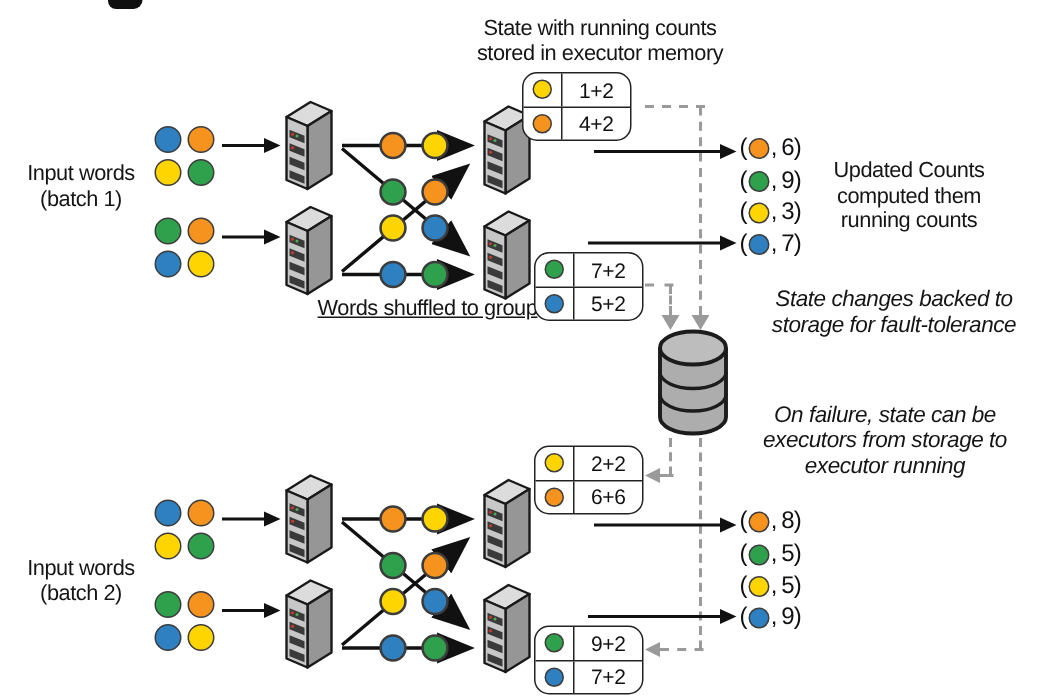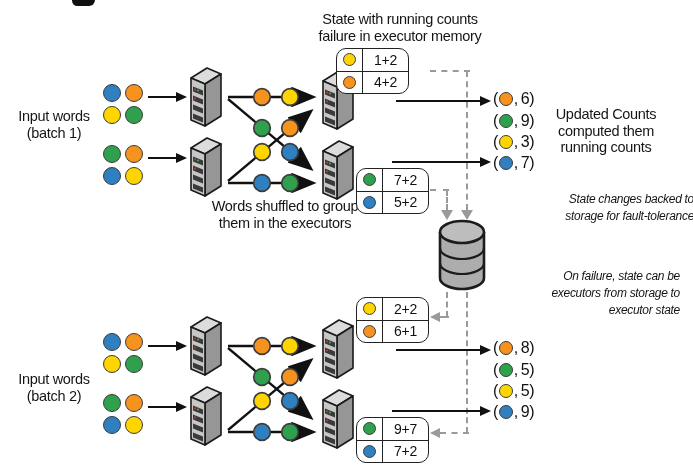--- a/index.html
+++ b/index.html
@@ -7,21 +7,21 @@
     --ink:#151515; --gray:#9a9a9a;
   }
   html,body{margin:0;padding:0;background:#fff;}
   #stage{
     position:relative; width:693px; height:466px; background:#fff; overflow:hidden;
     font-family:"Liberation Sans", sans-serif; color:var(--ink);
   }
   .abs{position:absolute;}
   .txt{font-size:14.5px; line-height:16.5px; letter-spacing:-0.3px; text-align:center; color:var(--ink); white-space:nowrap;}
   .txt div{white-space:nowrap;}
-  .italic{font-style:italic; font-size:12px; line-height:17px;text-align:right;}
+  .italic{font-style:italic; font-size:15px; line-height:17px;}
   
   .dot{display:inline-block; border-radius:50%; border:1.7px solid #3c3c3c; box-sizing:border-box; background:#ccc;}
   .d18{width:18px;height:18px;}
   .d14{width:14px;height:14px;}
   .d12{width:13px;height:13px;}
   .dot[data-color="blue"]{background:var(--c-blue);}
   .dot[data-color="orange"]{background:var(--c-orange);}
   .dot[data-color="yellow"]{background:var(--c-yellow);}
   .dot[data-color="green"]{background:var(--c-green);}
   svg circle[data-color="blue"]{fill:var(--c-blue);}
@@ -76,43 +76,42 @@
     </g>
   </defs>
 </svg>
 
 <div id="stage">
 
   <div class="abs glyph-frag" style="left:72px; top:0;"></div>
 
   <div class="abs txt" style="left:300px; top:11px; width:200px;">
     <div>State with running counts</div>
-    <div>failure in executor memory</div>
-  </div>
-
-  <div class="abs txt" style="left:185px; top:198px; width:200px;">
+    <div>stored in executor memory</div>
+  </div>
+
+  <div class="abs txt" style="left:185px; top:198px; width:200px;text-decoration:underline;">
     <div>Words shuffled to group</div>
-    <div>them in the executors</div>
   </div>
 
   <div class="abs txt" style="left:546px; top:106px; width:120px;">
     <div>Updated Counts</div>
     <div>computed them</div>
     <div>running counts</div>
   </div>
 
   <div class="abs txt italic" style="left:498px; top:191px; width:196px;">
     <div>State changes backed to</div>
     <div>storage for fault-tolerance</div>
   </div>
 
   <div class="abs txt italic" style="left:500px; top:268px; width:180px;">
     <div>On failure, state can be</div>
     <div>executors from storage to</div>
-    <div>executor state</div>
+    <div>executor running</div>
   </div>
 
   <div class="batch" style="top:62px;">
     <div class="abs txt" style="left:6px; top:46px; width:96px;">
       <div>Input words</div>
       <div>(batch 1)</div>
     </div>
 
     <div class="abs dotgrid" style="left:103px; top:22px;">
       <span class="dot d18" data-color="blue"></span>
@@ -156,21 +155,21 @@
       </g>
     </svg>
 
     <svg class="abs" style="left:320px; top:5px;" width="36" height="64" viewBox="0 0 36 64">
         <use href="#serverIcon"></use>
       </svg>
     <svg class="abs" style="left:320px; top:75px;" width="36" height="64" viewBox="0 0 36 64">
         <use href="#serverIcon"></use>
       </svg>
 
-    <div class="abs statebox" style="left:336px; top:-14px;justify-content:flex-end;">
+    <div class="abs statebox" style="left:348px; top:-14px;justify-content:flex-end;">
       <div class="staterow">
         <span class="statecell-dot">
             <span class="dot d12" data-color="yellow"></span>
           </span>
         <span class="statecell-val">1+2</span>
       </div>
       <div class="staterow">
         <span class="statecell-dot">
             <span class="dot d12" data-color="orange"></span>
           </span>
@@ -286,29 +285,29 @@
       <div class="staterow">
         <span class="statecell-dot">
             <span class="dot d12" data-color="yellow"></span>
           </span>
         <span class="statecell-val">2+2</span>
       </div>
       <div class="staterow">
         <span class="statecell-dot">
             <span class="dot d12" data-color="orange"></span>
           </span>
-        <span class="statecell-val">6+1</span>
+        <span class="statecell-val">6+6</span>
       </div>
     </div>
     <div class="abs statebox" style="left:356px; top:106px;">
       <div class="staterow">
         <span class="statecell-dot">
             <span class="dot d12" data-color="green"></span>
           </span>
-        <span class="statecell-val">9+7</span>
+        <span class="statecell-val">9+2</span>
       </div>
       <div class="staterow">
         <span class="statecell-dot">
             <span class="dot d12" data-color="blue"></span>
           </span>
         <span class="statecell-val">7+2</span>
       </div>
     </div>
 
     <div class="abs aline" style="left:396px; top:38px; width:85px; z-index:3;"></div>

